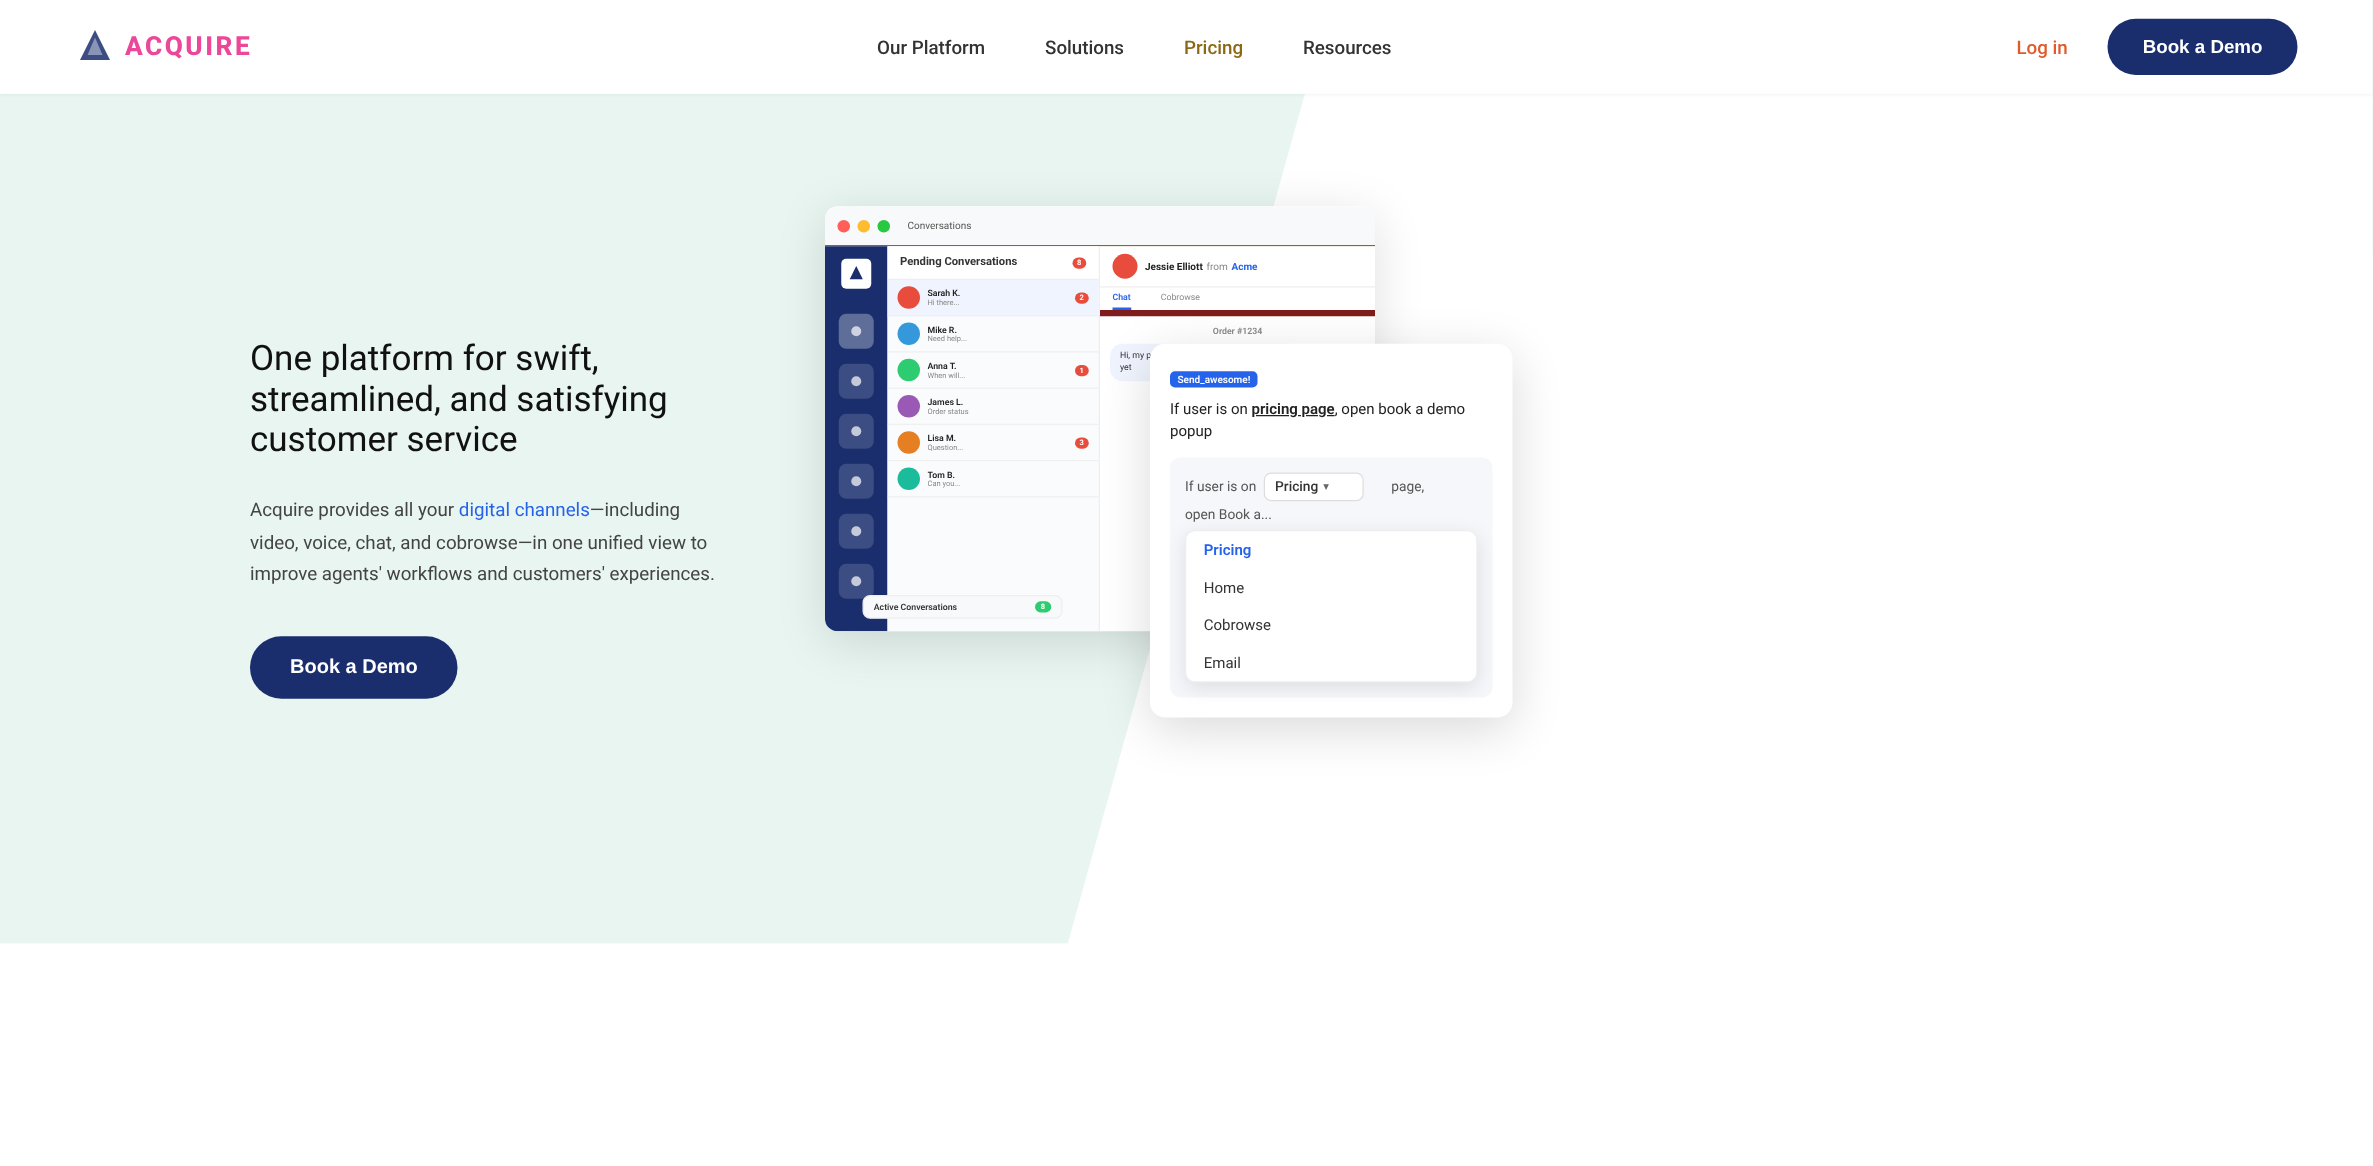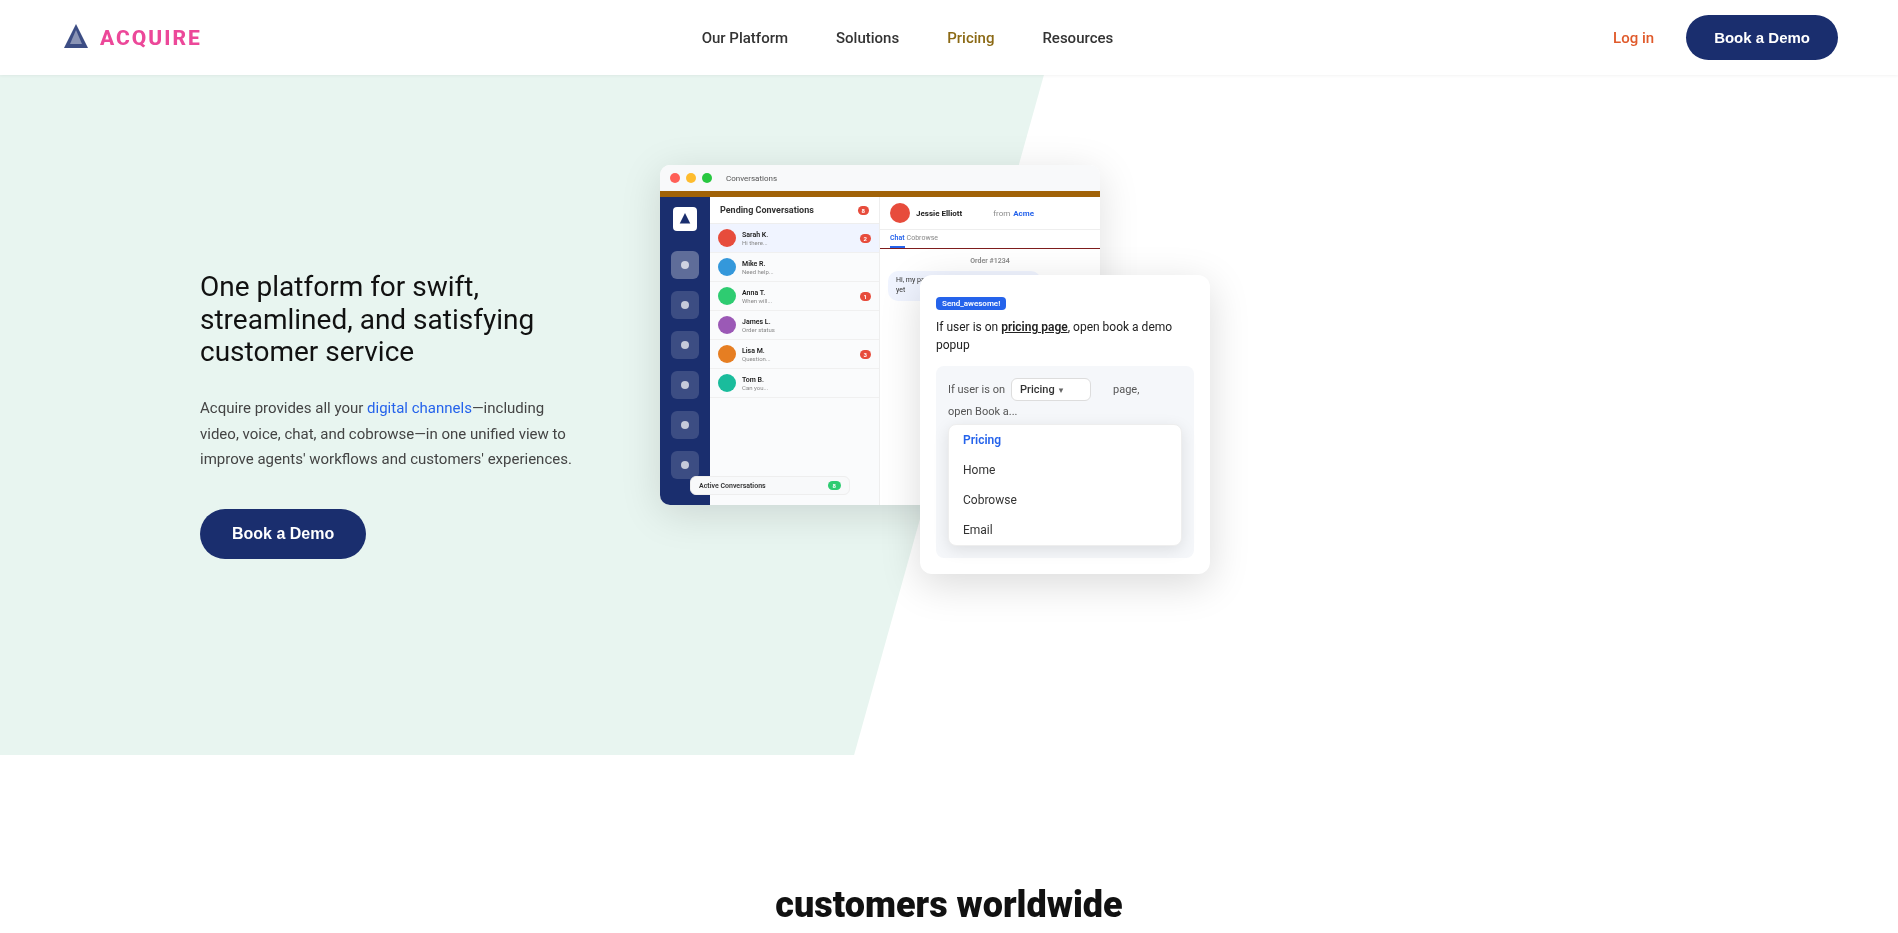--- a/index.html
+++ b/index.html
@@ -154,21 +154,21 @@
       box-shadow: 0 8px 40px rgba(0,0,0,0.13);
       overflow: hidden;
     }
     .app-window-header {
       background: #f8f9fa;
       height: 32px;
       display: flex;
       align-items: center;
       padding: 0 10px;
       gap: 6px;
-      border-bottom: 6px solid #a16207;
+      border-bottom: 1px solid #a16207;
     }
     .win-dot {
       width: 10px; height: 10px;
       border-radius: 50%;
     }
     .win-dot.red { background: #ff5f57; }
     .win-dot.yellow { background: #febc2e; }
     .win-dot.green { background: #28c840; }
 
     .app-window-body {
@@ -269,23 +269,23 @@
       flex-direction: column;
       overflow: hidden;
     }
     .app-main-header {
       padding: 6px 10px;
       border-bottom: 1px solid #eee;
       background: #fff;
     }
     .app-tabs {
       display: flex;
-      gap: 2px;
+      gap: 24px;
       padding: 4px 10px 0;
-      border-bottom: 1px solid #7f1d1d;
+      border-bottom: 5px solid #7f1d1d;
     }
     .app-tab {
       font-size: 7px;
       color: #888;
       padding-bottom: 4px;
       cursor: pointer;
     }
     .app-tab.active {
       color: #2563eb;
       border-bottom: 2px solid #2563eb;
@@ -572,21 +572,21 @@
             </div>
           </div>
 
           <div class="app-main">
             <div class="app-main-header">
               <div style="display:flex;align-items:center;gap:6px;">
                 <div style="width:20px;height:20px;border-radius:50%;background:#e74c3c;"></div>
                 <div>
                   <div style="font-size:8px;font-weight:700;color:#222;display:flex;gap:3px;align-items:center;">
                     <span>Jessie Elliott</span>
-                    <span style="color:#888;font-weight:400;margin-left:28px;">from</span>
+                    <span style="color:#888;font-weight:400;">from</span>
                     <span style="color:#2563eb;">Acme</span>
                   </div>
                 </div>
               </div>
             </div>
             <div class="app-tabs">
               <div class="app-tab active">Chat</div>
               <div class="app-tab">Cobrowse</div>
             </div>
             <div class="app-chat-area">
@@ -623,15 +623,14 @@
           </div>
         </div>
       </div>
     </div>
   </div>
 </section>
 
 <section class="trusted-section">
   <h2 class="trusted-heading">
     <br>
-    <span>customers worldwide</span>
   </h2>
 </section>
 
 </body></html>

